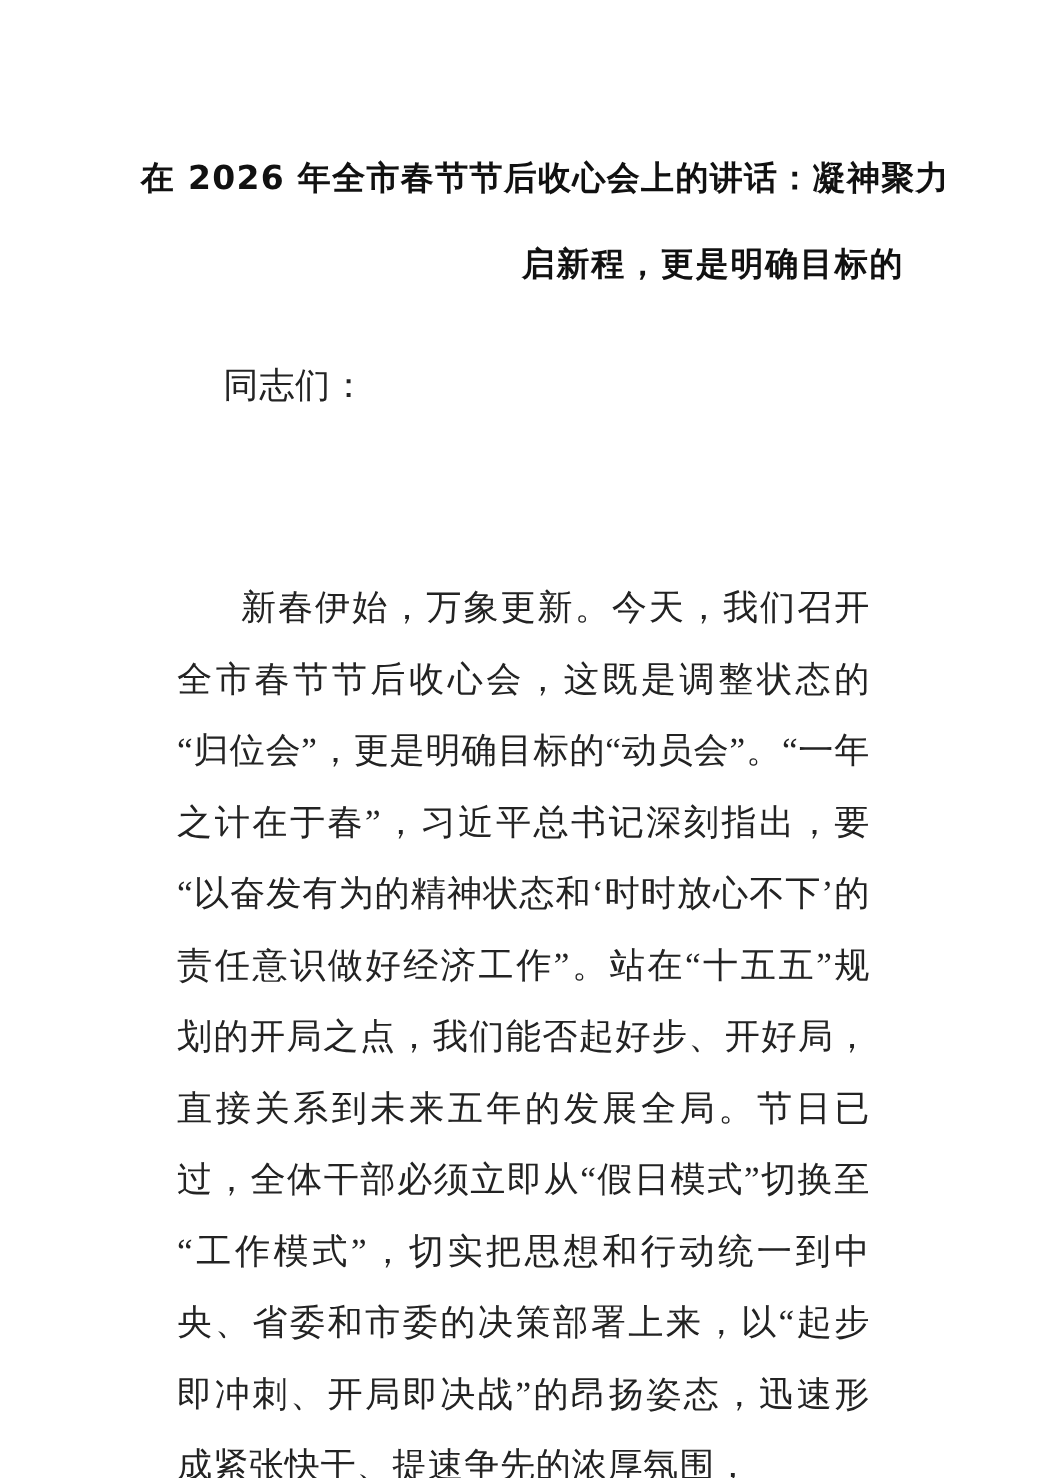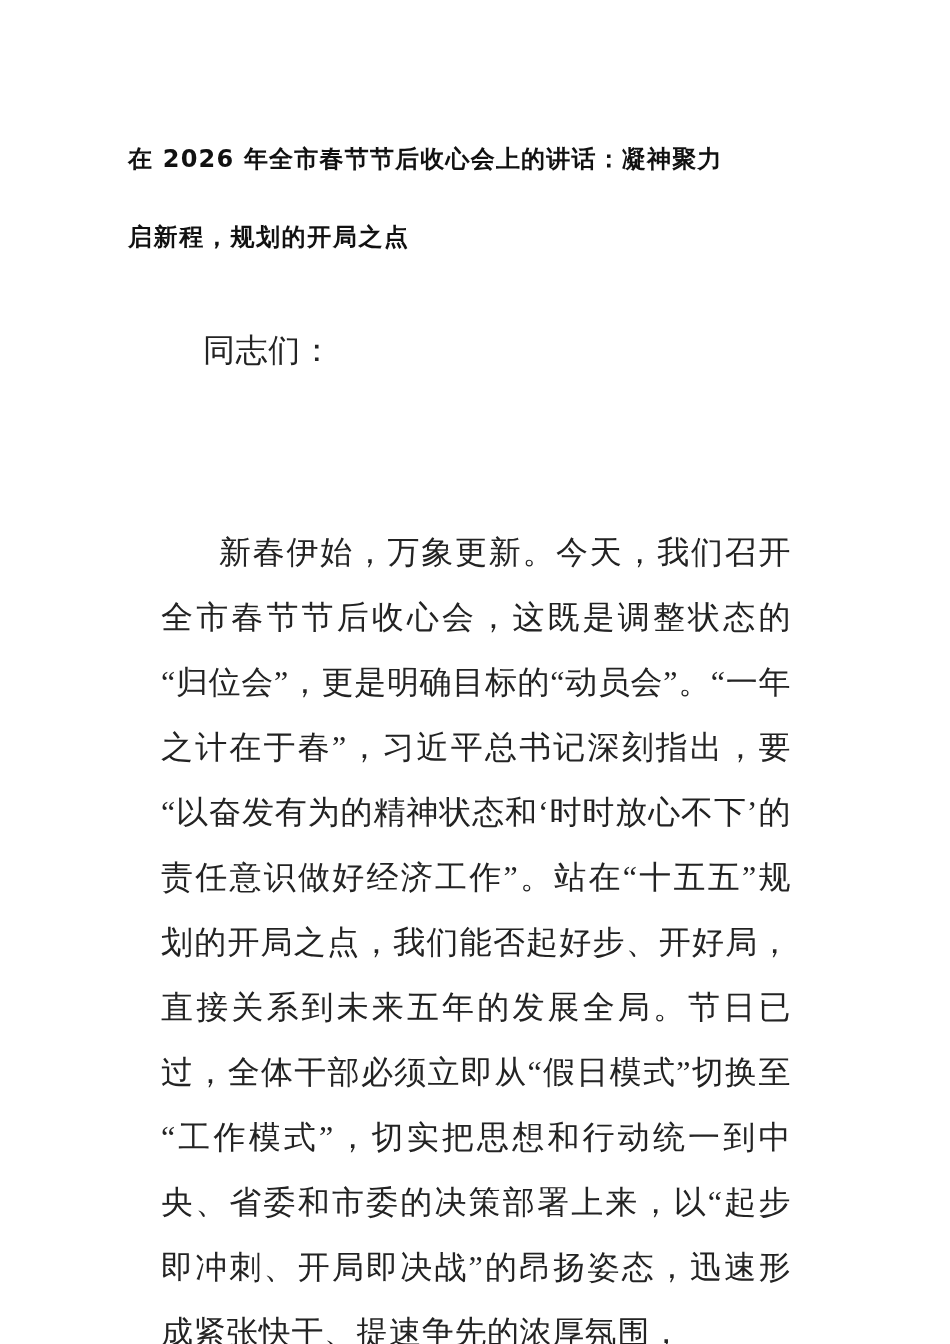--- a/index.html
+++ b/index.html
@@ -23,24 +23,24 @@
     background: #ffffff;
     box-sizing: border-box;
   }
 
   
   .doc-title {
     position: absolute;
     left: 128px;
     top: 104px;
     width: 694px;
-    text-align: left;
+    text-align: right;
     font-family: "DejaVu Sans", "Liberation Sans", sans-serif;
     font-weight: 700;
-    font-size: 24px;
+    font-size: 30px;
     line-height: 78px;
     letter-spacing: 1.2px;
     color: #111111;
     white-space: nowrap;
   }
   .doc-title .title-line {
     display: block;
   }
   .doc-title .title-line--second {
     letter-spacing: 1.6px;
@@ -78,21 +78,21 @@
     height: 121px;
   }
 </style>
 </head>
 <body>
 
 <div class="page">
 
   <h1 class="doc-title">
     <span class="title-line title-line--first">在 2026 年全市春节节后收心会上的讲话：凝神聚力</span>
-    <span class="title-line title-line--second">启新程，规划的开局之点</span>
+    <span class="title-line title-line--second">启新程，更是明确目标的</span>
   </h1>
 
   <div class="doc-body">
 
     <p class="salutation">同志们：</p>
 
     <div class="spacer-gap"></div>
 
     <p class="body-para">新春伊始，万象更新。今天，我们召开全市春节节后收心会，这既是调整状态的“归位会”，更是明确目标的“动员会”。“一年之计在于春”，习近平总书记深刻指出，要“以奋发有为的精神状态和‘时时放心不下’的责任意识做好经济工作”。站在“十五五”规划的开局之点，我们能否起好步、开好局，直接关系到未来五年的发展全局。节日已过，全体干部必须立即从“假日模式”切换至“工作模式”，切实把思想和行动统一到中央、省委和市委的决策部署上来，以“起步即冲刺、开局即决战”的昂扬姿态，迅速形成紧张快干、提速争先的浓厚氛围，</p>
 

